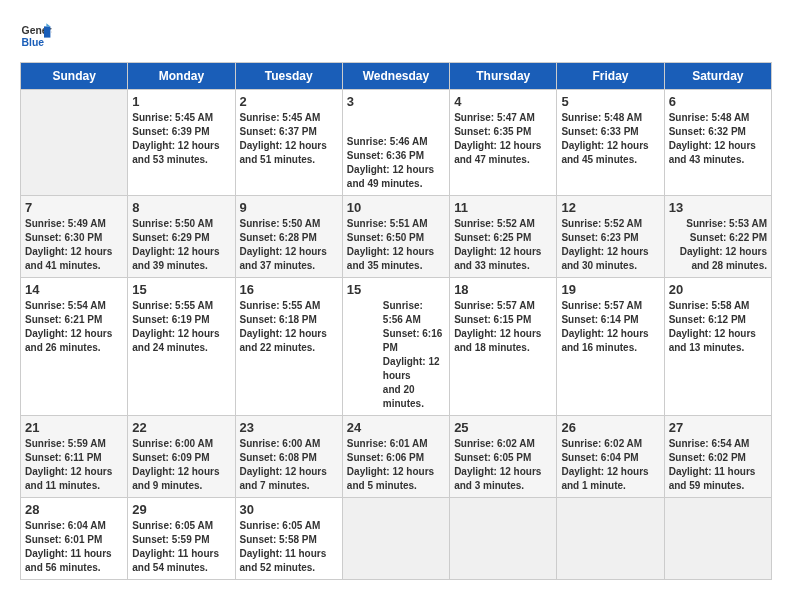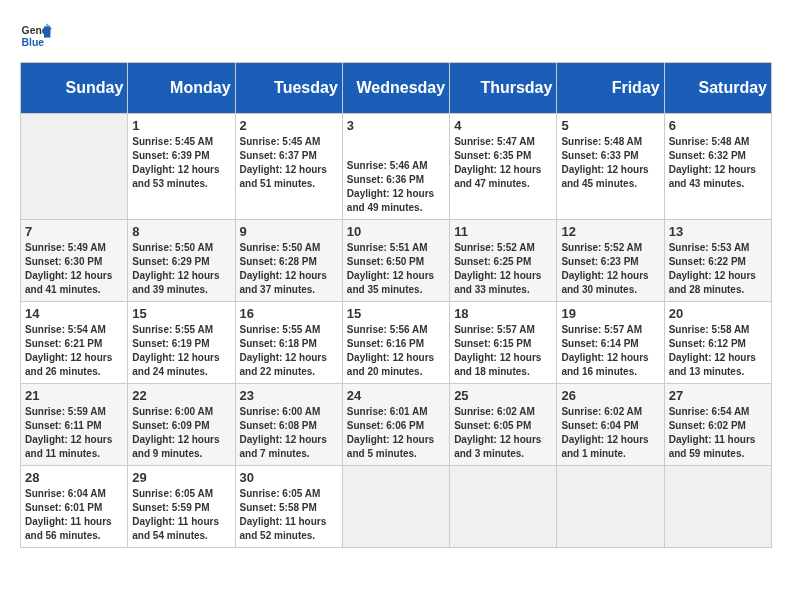--- a/index.html
+++ b/index.html
@@ -38,23 +38,23 @@
       color: #555;
     }
     .calendar {
       width: 100%;
       border-collapse: collapse;
       font-size: 11px;
     }
     .calendar thead th {
       background: #1a5eb8;
       color: #fff;
-      padding: 16px 4px;
-      text-align: right;
-      font-size: 16px;
+      padding: 6px 4px;
+      text-align: center;
+      font-size: 12px;
       border: 1px solid #ccc;
     }
     .calendar tbody td {
       border: 1px solid #ccc;
       vertical-align: top;
       padding: 4px;
       width: calc(100% / 7);
       min-height: 80px;
     }
     .day-number {
@@ -196,21 +196,21 @@
         </td>
         <td>
           <div class="day-number">12</div>
           <div class="day-info" style="white-space: pre-line;">Sunrise: 5:52 AM
 Sunset: 6:23 PM
 Daylight: 12 hours
 and 30 minutes.</div>
         </td>
         <td>
           <div class="day-number">13</div>
-          <div class="day-info" style="white-space: pre-line;">Sunrise: 5:53 AM
+          <div class="day-info" style="white-space: pre-line; text-align: right;">Sunrise: 5:53 AM
 Sunset: 6:22 PM
 Daylight: 12 hours
 and 28 minutes.</div>
         </td>
       </tr>
       <tr>
         <td>
           <div class="day-number">14</div>
           <div class="day-info" style="white-space: pre-line;">Sunrise: 5:54 AM
 Sunset: 6:21 PM
@@ -226,21 +226,21 @@
         </td>
         <td>
           <div class="day-number">16</div>
           <div class="day-info" style="white-space: pre-line;">Sunrise: 5:55 AM
 Sunset: 6:18 PM
 Daylight: 12 hours
 and 22 minutes.</div>
         </td>
         <td>
           <div class="day-number">15</div>
-          <div class="day-info" style="white-space: pre-line;">Sunrise: 5:56 AM
+          <div class="day-info" style="white-space: pre-line; margin-left: 36px;">Sunrise: 5:56 AM
 Sunset: 6:16 PM
 Daylight: 12 hours
 and 20 minutes.</div>
         </td>
         <td>
           <div class="day-number">18</div>
           <div class="day-info" style="white-space: pre-line;">Sunrise: 5:57 AM
 Sunset: 6:15 PM
 Daylight: 12 hours
 and 18 minutes.</div>

